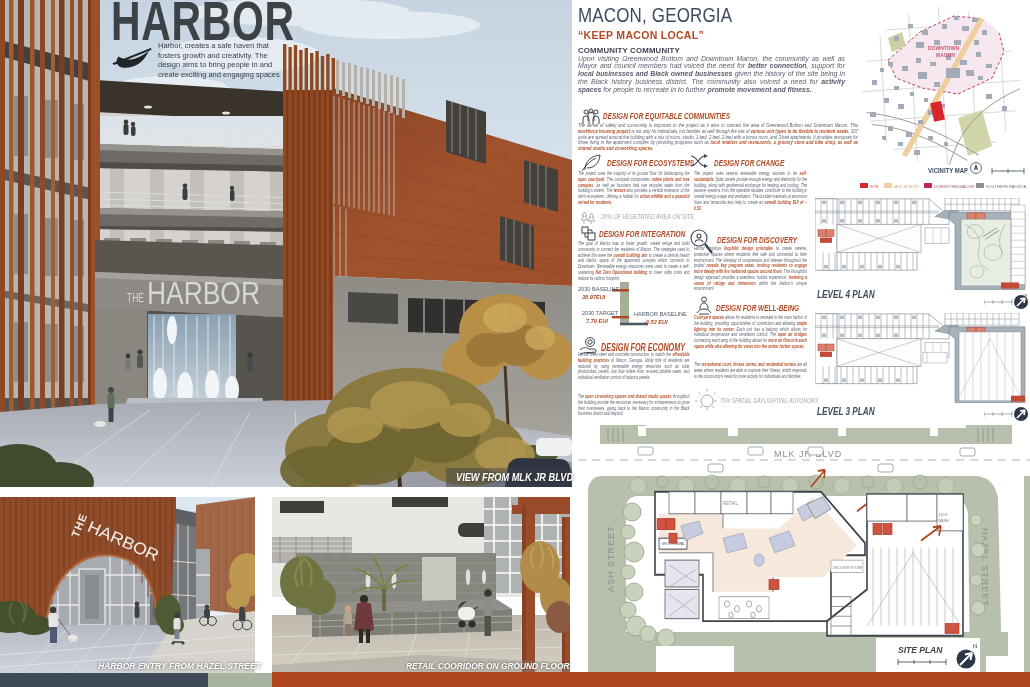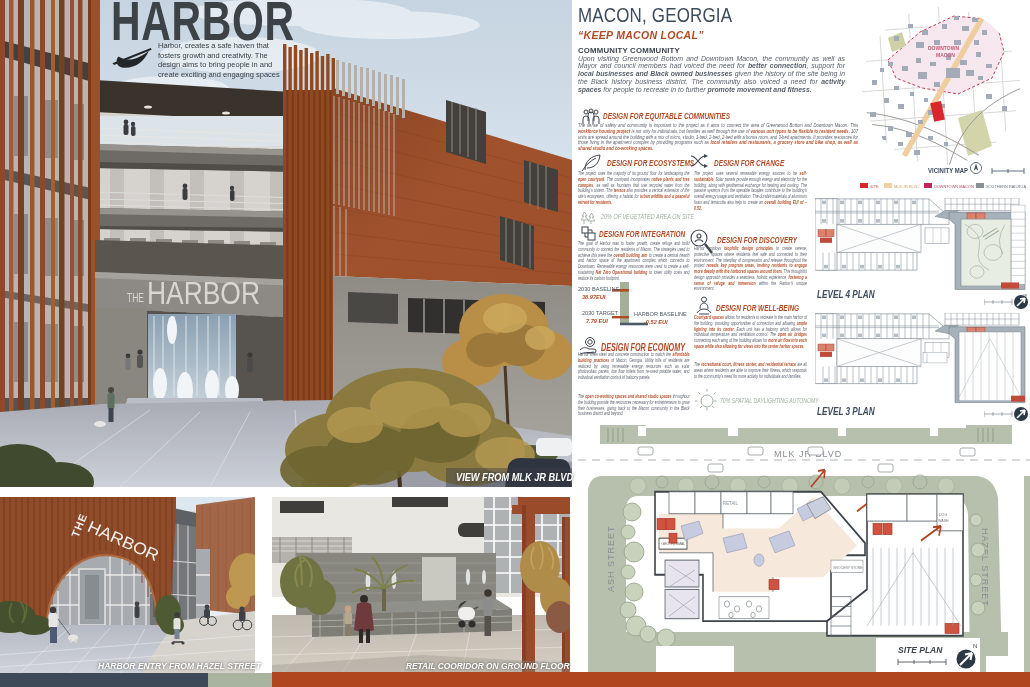--- a/index.html
+++ b/index.html
@@ -1,21 +1,21 @@
 <!DOCTYPE html>
 <html><head>
 <meta charset="utf-8">
 <style>
   html,body{margin:0;padding:0;background:#fff;}
   #board{position:relative;width:1030px;height:687px;overflow:hidden;background:#fff;
     font-family:"Liberation Sans", sans-serif;}
   .abs{position:absolute;}
   .cap{position:absolute;color:#fff;font-style:italic;font-weight:bold;
     font-size:10.5px;letter-spacing:.2px;text-shadow:0 0 3px rgba(40,40,40,.8);}
-  .h-rust{color:#b14a24;font-weight:bold;font-style:italic;}
+  .h-rust{color:#b14a24;font-weight:bold;}
   .hsec{color:#b14a24;font-weight:bold;font-style:italic;font-size:9px;letter-spacing:0;white-space:nowrap;transform:scaleX(.72);transform-origin:0 50%;}
   .body{font-size:5.2px;line-height:5.75px;color:#575e6b;font-style:italic;text-align:justify;transform:scaleX(.68);transform-origin:0 0;}
   .intro{font-size:6.9px;line-height:7.75px;color:#575e6b;font-style:italic;text-align:justify;}
   .body .r{color:#b5512a;font-weight:bold;}
 </style>
 </head>
 <body>
 <div id="board">
 
 <div class="abs" style="left:0;top:0;width:572px;height:487px;">

